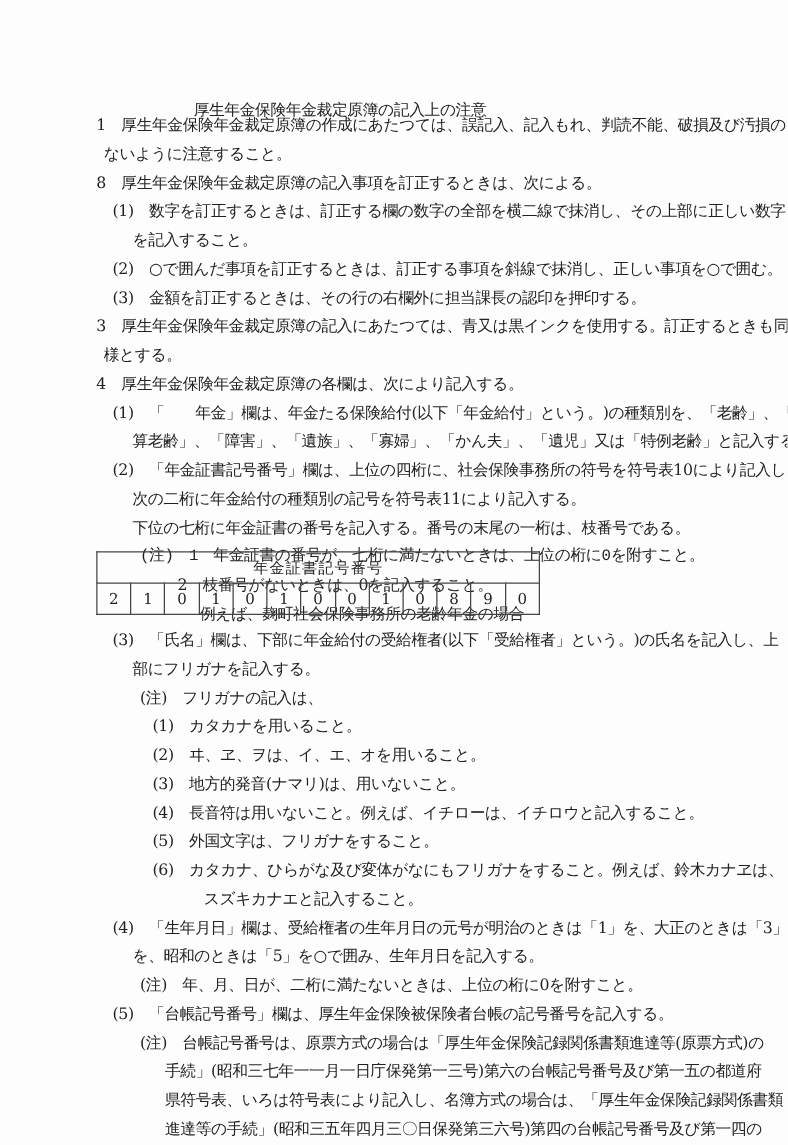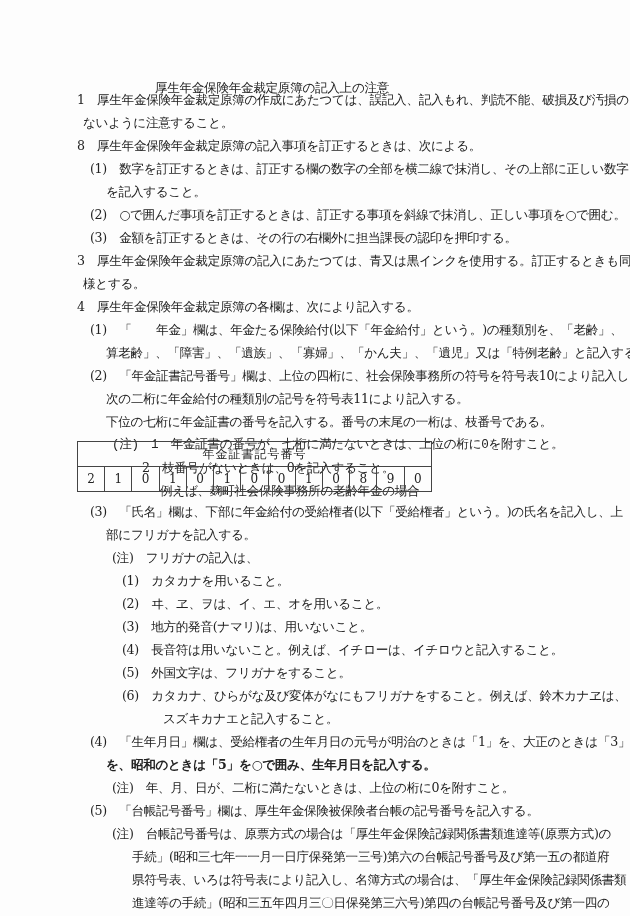--- a/index.html
+++ b/index.html
@@ -74,21 +74,21 @@
       <div class="ln" style="left: 106px; top: 527px;">部にフリガナを記入する。</div>
       <div class="ln" style="left: 112px; top: 550px;">(注)　フリガナの記入は、</div>
       <div class="ln" style="left: 122px; top: 573px;">(1)　カタカナを用いること。</div>
       <div class="ln" style="left: 122px; top: 596px;">(2)　ヰ、ヱ、ヲは、イ、エ、オを用いること。</div>
       <div class="ln" style="left: 122px; top: 619px;">(3)　地方的発音(ナマリ)は、用いないこと。</div>
       <div class="ln" style="left: 122px; top: 642px;">(4)　長音符は用いないこと。例えば、イチローは、イチロウと記入すること。</div>
       <div class="ln" style="left: 122px; top: 665px;">(5)　外国文字は、フリガナをすること。</div>
       <div class="ln" style="left: 122px; top: 688px;">(6)　カタカナ、ひらがな及び変体がなにもフリガナをすること。例えば、鈴木カナヱは、</div>
       <div class="ln" style="left: 163px; top: 711px;">スズキカナエと記入すること。</div>
       <div class="ln" style="left: 90px; top: 734px;">(4)　「生年月日」欄は、受給権者の生年月日の元号が明治のときは「1」を、大正のときは「3」</div>
-      <div class="ln" style="left: 106px; top: 757px; font-weight: bold;">を、昭和のときは「5」を○で囲み、生年月日を記入する。</div>
+      <div class="ln" style="left: 106px; top: 757px;">を、昭和のときは「5」を○で囲み、生年月日を記入する。</div>
       <div class="ln" style="left: 112px; top: 780px;">(注)　年、月、日が、二桁に満たないときは、上位の桁に0を附すこと。</div>
       <div class="ln" style="left: 90px; top: 803px;">(5)　「台帳記号番号」欄は、厚生年金保険被保険者台帳の記号番号を記入する。</div>
       <div class="ln" style="left: 112px; top: 826px;">(注)　台帳記号番号は、原票方式の場合は「厚生年金保険記録関係書類進達等(原票方式)の</div>
       <div class="ln" style="left: 132px; top: 849px;">手続」(昭和三七年一一月一日庁保発第一三号)第六の台帳記号番号及び第一五の都道府</div>
       <div class="ln" style="left: 132px; top: 872px;">県符号表、いろは符号表により記入し、名簿方式の場合は、「厚生年金保険記録関係書類</div>
       <div class="ln" style="left: 132px; top: 895px;">進達等の手続」(昭和三五年四月三〇日保発第三六号)第四の台帳記号番号及び第一四の</div>
     </div>
 </div>
 
 </body></html>

